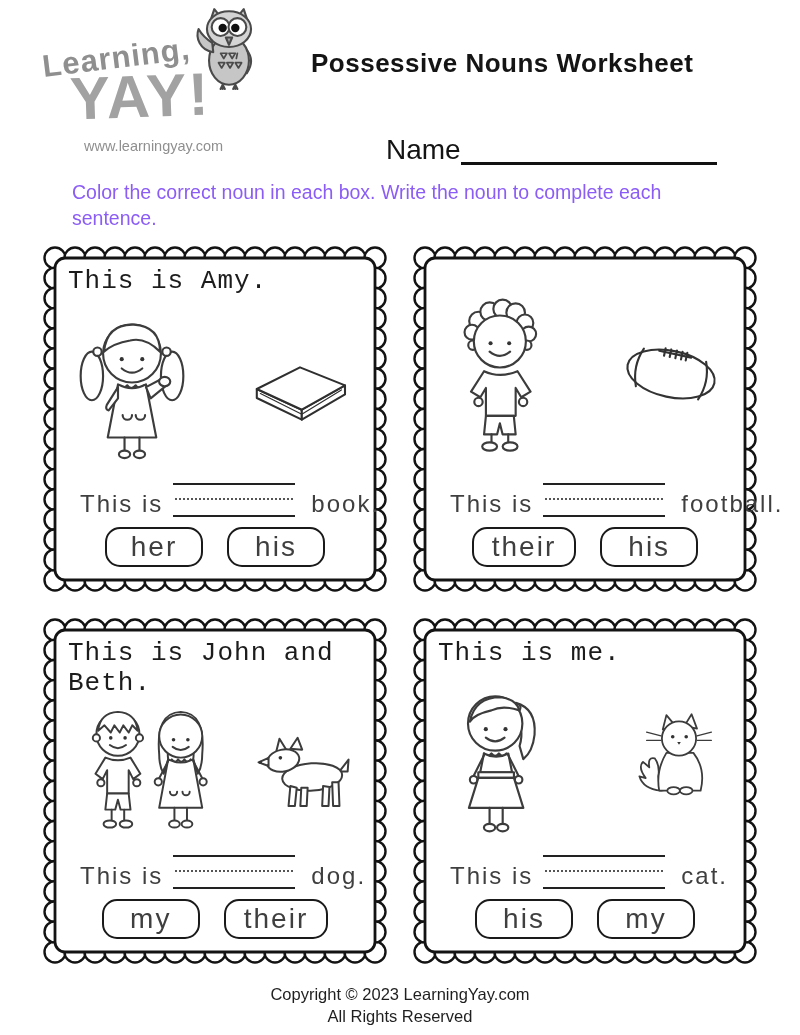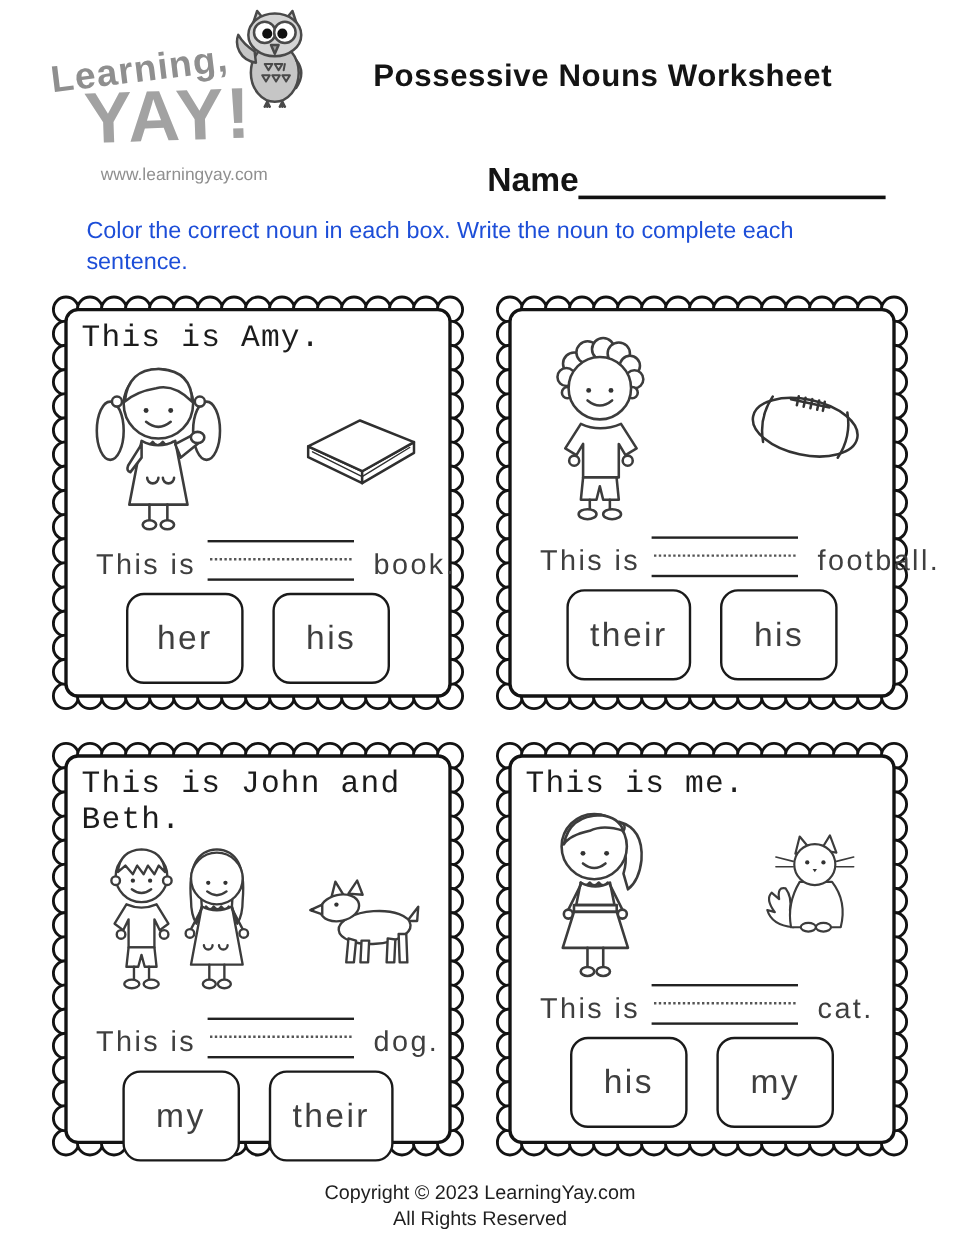--- a/index.html
+++ b/index.html
@@ -8,25 +8,25 @@
 
   
   .logo-learning{position:absolute;left:42px;top:40px;font-size:31px;font-weight:bold;
     color:#8f8f8f;transform:rotate(-7deg);letter-spacing:1px;}
   .logo-yay{position:absolute;left:70px;top:62px;font-size:60px;font-weight:bold;
     color:#a2a2a2;transform:rotate(-2deg);letter-spacing:2px;}
   .logo-url{position:absolute;left:84px;top:138px;font-size:14.5px;color:#8f8f8f;}
   .owl{position:absolute;left:194px;top:6px;}
   .page-title{position:absolute;left:311px;top:48px;font-size:26px;font-weight:bold;
     letter-spacing:.5px;color:#141414;}
-  .name-row{position:absolute;left:406px;top:134px;display:flex;align-items:center;
-    font-size:28px;font-weight:bold;color:#141414;}
+  .name-row{position:absolute;left:386px;top:134px;display:flex;align-items:flex-start;
+    font-size:28px;font-weight:normal;color:#141414;}
   .name-line{display:inline-block;width:256px;height:28px;border-bottom:3px solid #111;}
   .instructions{position:absolute;left:72px;top:180px;width:648px;font-size:19.5px;
-    line-height:1.32;color:#1d4ed8;}
+    line-height:1.32;color:#8b5cf6;}
 
   
   .boxes{position:absolute;left:37px;top:240px;display:grid;
     grid-template-columns:356px 356px;grid-template-rows:358px 358px;gap:14px;}
   .box{position:relative;width:356px;height:358px;}
   .scallop{position:absolute;left:0;top:0;}
   .sc{fill:#fff;stroke:#131313;stroke-width:2.4;}
   .card-rect{fill:#fff;stroke:#131313;stroke-width:2.8;}
   .card{position:absolute;left:18px;top:18px;right:18px;bottom:18px;box-sizing:border-box;
     padding:8px 13px 13px;display:flex;flex-direction:column;}
@@ -35,21 +35,21 @@
   .art{flex:1 1 auto;display:flex;align-items:center;justify-content:space-between;
     padding:0 8px;}
   .sentence{display:flex;align-items:flex-end;font-size:24px;color:#3f3f3f;
     letter-spacing:2px;margin:2px 0 10px 2px;white-space:nowrap;}
   .sentence span{line-height:1.1;margin-left:10px;}
   .blank{display:inline-block;width:122px;height:30px;margin:0 6px;position:relative;
     border-top:2.5px solid #222;border-bottom:2.5px solid #222;flex:0 0 auto;}
   .blank::after{content:"";position:absolute;left:2px;right:2px;top:13px;
     border-top:2.2px dotted #555;}
   .options{display:flex;justify-content:center;gap:24px;flex:0 0 auto;}
-  .option{min-width:98px;box-sizing:border-box;padding:20px 18px;border:2.5px solid #1a1a1a;
+  .option{min-width:98px;box-sizing:border-box;padding:2px 18px;border:2.5px solid #1a1a1a;
     border-radius:15px;font-size:28px;color:#3f3f3f;letter-spacing:2px;text-align:center;
     background:#fff;}
 
   
   .footer{position:absolute;top:983px;left:0;width:800px;text-align:center;
     font-size:16.5px;line-height:1.35;color:#1f1f1f;}
 
   
   .art svg g.lineart, .owl svg g.lineart{stroke-linecap:round;stroke-linejoin:round;}
 </style>

